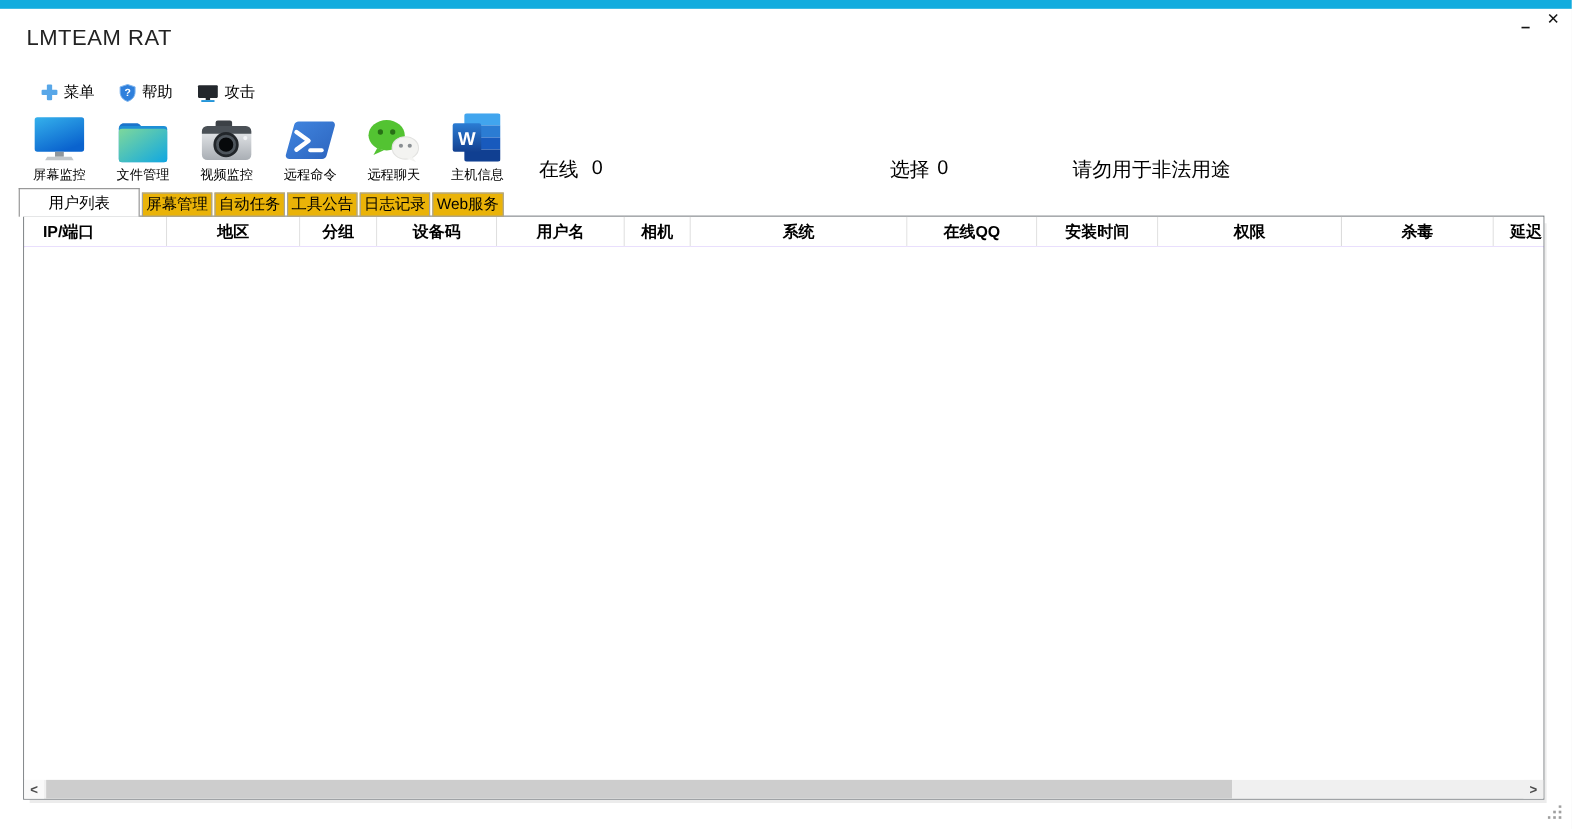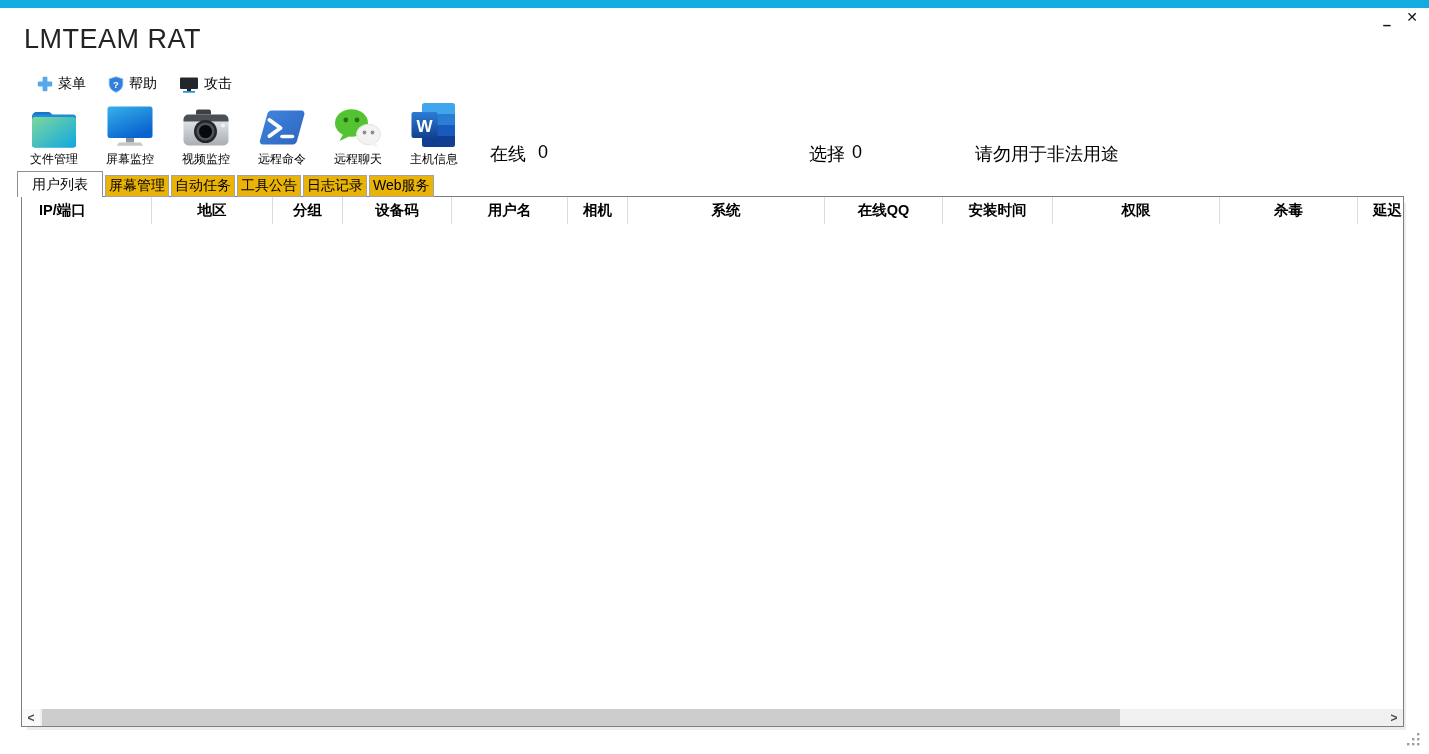--- a/index.html
+++ b/index.html
@@ -3,42 +3,42 @@
 <meta charset="utf-8">
 <style>
   html,body{margin:0;padding:0;background:#e8e8e8;}
   .window{position:relative;width:1429px;height:754px;background:#ffffff;overflow:hidden;
           font-family:"Liberation Sans",sans-serif;color:#000;}
   .accent-bar{position:absolute;top:0;left:0;width:100%;height:8px;background:#12ACDE;}
   .win-btn{position:absolute;top:7px;width:24px;height:20px;display:flex;align-items:center;
            justify-content:center;color:#141414;cursor:pointer;user-select:none;}
   .btn-min{right:30px;font-size:15px;font-weight:bold;padding-top:7px;}
   .btn-close{right:5px;font-size:14px;}
-  .app-title{position:absolute;left:24px;top:24px;font-size:27px;font-weight:300;
+  .app-title{position:absolute;left:24px;top:24px;font-size:20px;font-weight:300;
              letter-spacing:0.5px;color:#232323;white-space:nowrap;}
   
   .menubar{position:absolute;left:37px;top:75px;display:flex;gap:22px;align-items:center;}
   .menu-item{display:flex;align-items:center;gap:5px;font-size:14px;cursor:pointer;}
   .menu-item svg{display:block;}
   
   .toolbar{position:absolute;left:16px;top:98px;display:flex;}
   .tool-btn{width:76px;display:flex;flex-direction:column;align-items:center;cursor:pointer;}
   .tool-icon{height:50px;display:flex;align-items:flex-end;justify-content:center;}
   .tool-label{font-size:12px;margin-top:3px;white-space:nowrap;}
   
   .status{position:absolute;top:142px;font-size:18px;display:flex;gap:7px;white-space:nowrap;}
   .status-online{left:490px;gap:12px;}
   .status-selected{left:809px;}
   .status-warning{left:975px;}
   
   .tab-bar{position:absolute;left:17px;top:171px;height:26px;display:flex;align-items:flex-end;z-index:3;}
   .tab{box-sizing:border-box;height:22px;border:1px solid #a3a3a3;background:#eab308;font-size:14px;
        display:flex;align-items:center;padding:0 3px;margin-right:2px;cursor:pointer;white-space:nowrap;}
   .tab.active{height:26px;border:1px solid #8e8e8e;border-bottom:none;background:#ffffff;
-              padding:0 14px;position:relative;z-index:4;}
+              padding:0 26px;position:relative;z-index:4;}
   
   .panel{position:absolute;left:21px;top:196px;width:1383px;height:531px;background:#fff;
          border:1px solid #7b7f83;box-sizing:border-box;box-shadow:4px 5px 0 -2px #ececec;}
   .header-row{display:flex;height:27px;border-bottom:1px solid #8b5cf6;overflow:hidden;}
   .hcell{flex:0 0 auto;box-sizing:border-box;border-right:1px solid #dcdcdc;display:flex;
          align-items:center;justify-content:center;font-size:14.5px;font-weight:bold;
          white-space:nowrap;cursor:pointer;background:#fff;}
   .hcell.first{justify-content:flex-start;padding-left:17px;}
   .table-body{position:absolute;left:0;right:0;top:27px;bottom:17px;background:#fff;}
   
@@ -90,50 +90,50 @@
         </svg>
       </span>
       <span>攻击</span>
     </div>
   </div>
 
   <div class="toolbar">
 
     <div class="tool-btn">
       <span class="tool-icon">
+        <svg width="46" height="42" viewBox="0 0 46 42">
+          <defs>
+            <linearGradient id="gMon" x1="0" y1="0" x2="0.55" y2="1">
+              <stop offset="0" stop-color="#35B1EC"></stop>
+                <stop offset="1" stop-color="#0A63CE"></stop>
+            </linearGradient>
+          </defs>
+          <rect x="0.5" y="0.5" width="45" height="31.5" rx="2.5" fill="url(#gMon)"></rect>
+          <rect x="19" y="32" width="8" height="4.5" fill="#8F969C"></rect>
+          <path d="M12 36.5 h22 l2 3.2 H10 Z" fill="#C2C7CB"></path>
+        </svg>
+      </span>
+      <span class="tool-label">屏幕监控</span>
+    </div>
+
+    <div class="tool-btn">
+      <span class="tool-icon">
         <svg width="46" height="40" viewBox="0 0 46 40">
           <defs>
             <linearGradient id="gFolder" x1="0" y1="0" x2="1" y2="1">
               <stop offset="0" stop-color="#7ED89B"></stop>
                 <stop offset="1" stop-color="#10A7E2"></stop>
             </linearGradient>
           </defs>
           <path d="M1 9 C1 6.2 3 4 5.5 4 h11.5 c1.4 0 2.7 0.6 3.5 1.7 L23 9 H1 Z" fill="#1B74CB"></path>
           <rect x="1" y="6.5" width="44" height="33" rx="3" fill="#1E8FD6"></rect>
           <rect x="1" y="9" width="44" height="30.5" rx="3" fill="url(#gFolder)"></rect>
         </svg>
       </span>
       <span class="tool-label">文件管理</span>
-    </div>
-
-    <div class="tool-btn">
-      <span class="tool-icon">
-        <svg width="46" height="42" viewBox="0 0 46 42">
-          <defs>
-            <linearGradient id="gMon" x1="0" y1="0" x2="0.55" y2="1">
-              <stop offset="0" stop-color="#35B1EC"></stop>
-                <stop offset="1" stop-color="#0A63CE"></stop>
-            </linearGradient>
-          </defs>
-          <rect x="0.5" y="0.5" width="45" height="31.5" rx="2.5" fill="url(#gMon)"></rect>
-          <rect x="19" y="32" width="8" height="4.5" fill="#8F969C"></rect>
-          <path d="M12 36.5 h22 l2 3.2 H10 Z" fill="#C2C7CB"></path>
-        </svg>
-      </span>
-      <span class="tool-label">屏幕监控</span>
     </div>
 
     <div class="tool-btn">
       <span class="tool-icon">
         <svg width="46" height="40" viewBox="0 0 46 40">
           <defs>
             <linearGradient id="gCam" x1="0" y1="0" x2="0" y2="1">
               <stop offset="0" stop-color="#EDEFF1"></stop>
                 <stop offset="1" stop-color="#A9AEB4"></stop>
             </linearGradient>

